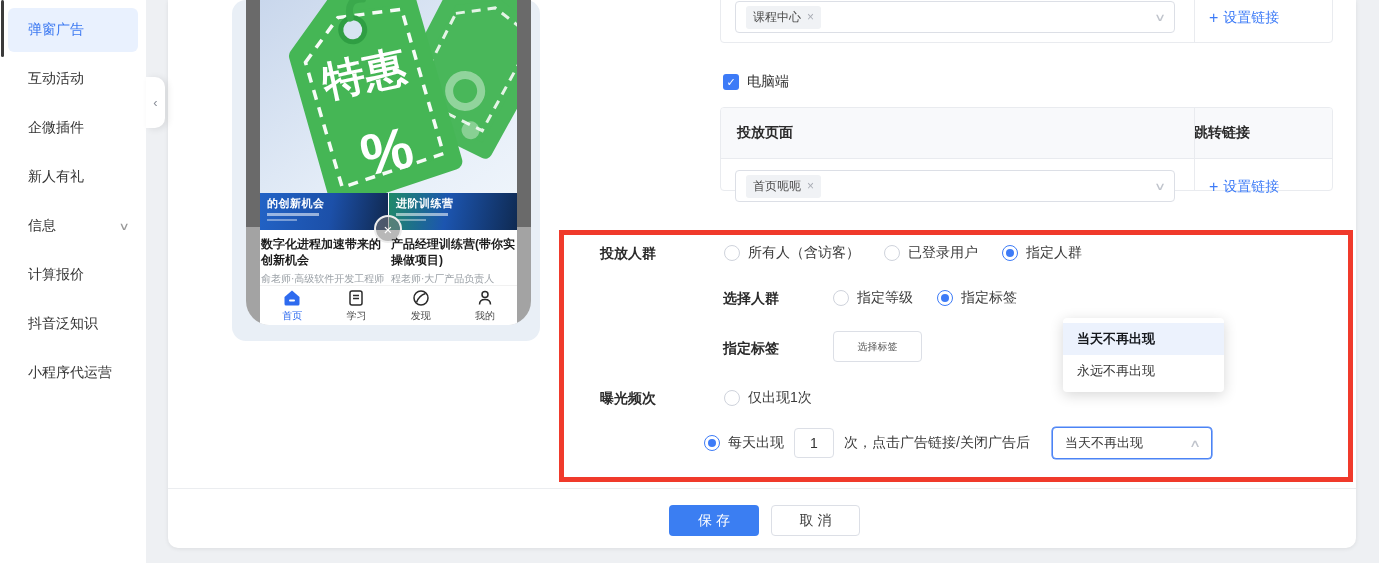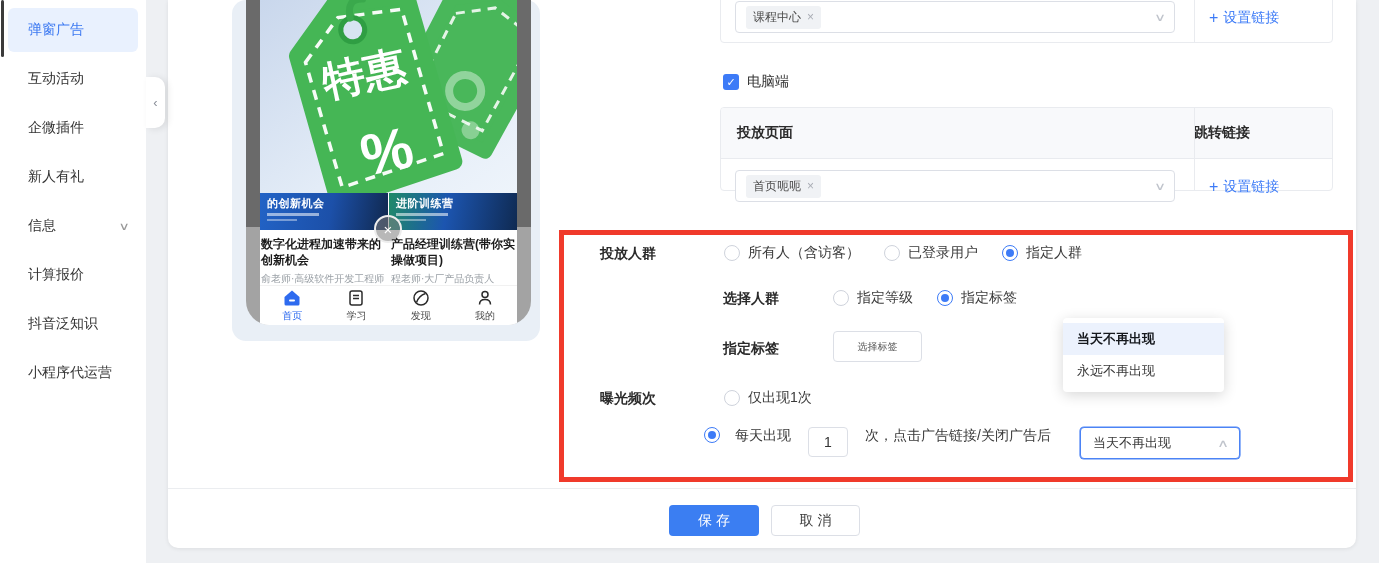--- a/index.html
+++ b/index.html
@@ -85,21 +85,21 @@
   .rg3{left:724px;top:389px;}
   .radio-opt{display:flex;align-items:center;font-size:14px;color:#3a3a3a;cursor:pointer;}
   .radio{width:16px;height:16px;border-radius:50%;background:#fff;border:1px solid #cfd3dc;box-sizing:border-box;
           position:relative;flex:none;}
   .radio.checked{border:1.5px solid #3d7bf7;}
   .radio.checked::after{content:"";position:absolute;left:50%;top:50%;width:8px;height:8px;margin:-4px 0 0 -4px;
           border-radius:50%;background:#3d7bf7;}
   .radio-opt .rlabel{margin-left:8px;}
   .tag-btn{left:833px;top:331px;width:89px;height:31px;background:#fff;border:1px solid #dcdfe6;border-radius:4px;
           box-sizing:border-box;display:flex;align-items:center;justify-content:center;font-size:10px;color:#555;cursor:pointer;}
-  .row-daily{left:704px;top:427px;height:32px;display:flex;font-size:14px;color:#3a3a3a;gap:7px;}
+  .row-daily{left:704px;top:427px;height:32px;display:flex;align-items:center;font-size:14px;color:#3a3a3a;}
   .row-daily .rlabel{margin-left:8px;}
   .times-input{margin-left:10px;width:40px;height:30px;border:1px solid #dcdfe6;border-radius:4px;box-sizing:border-box;
           text-align:center;font-size:14px;color:#333;font-family:"Liberation Sans",sans-serif;outline:none;}
   .suffix{margin-left:10px;}
   .sel-focus{margin-left:22px;width:160px;height:32px;border:1px solid #4b83f5;box-shadow:0 0 0 .6px #4b83f5;
           border-radius:4px;box-sizing:border-box;display:flex;align-items:center;padding:0 12px;font-size:13px;color:#3a3a3a;
           background:#fff;cursor:pointer;position:relative;}
 
   
   .dropdown{left:1063px;top:318px;width:161px;background:#fff;border-radius:4px;padding:5px 0;

